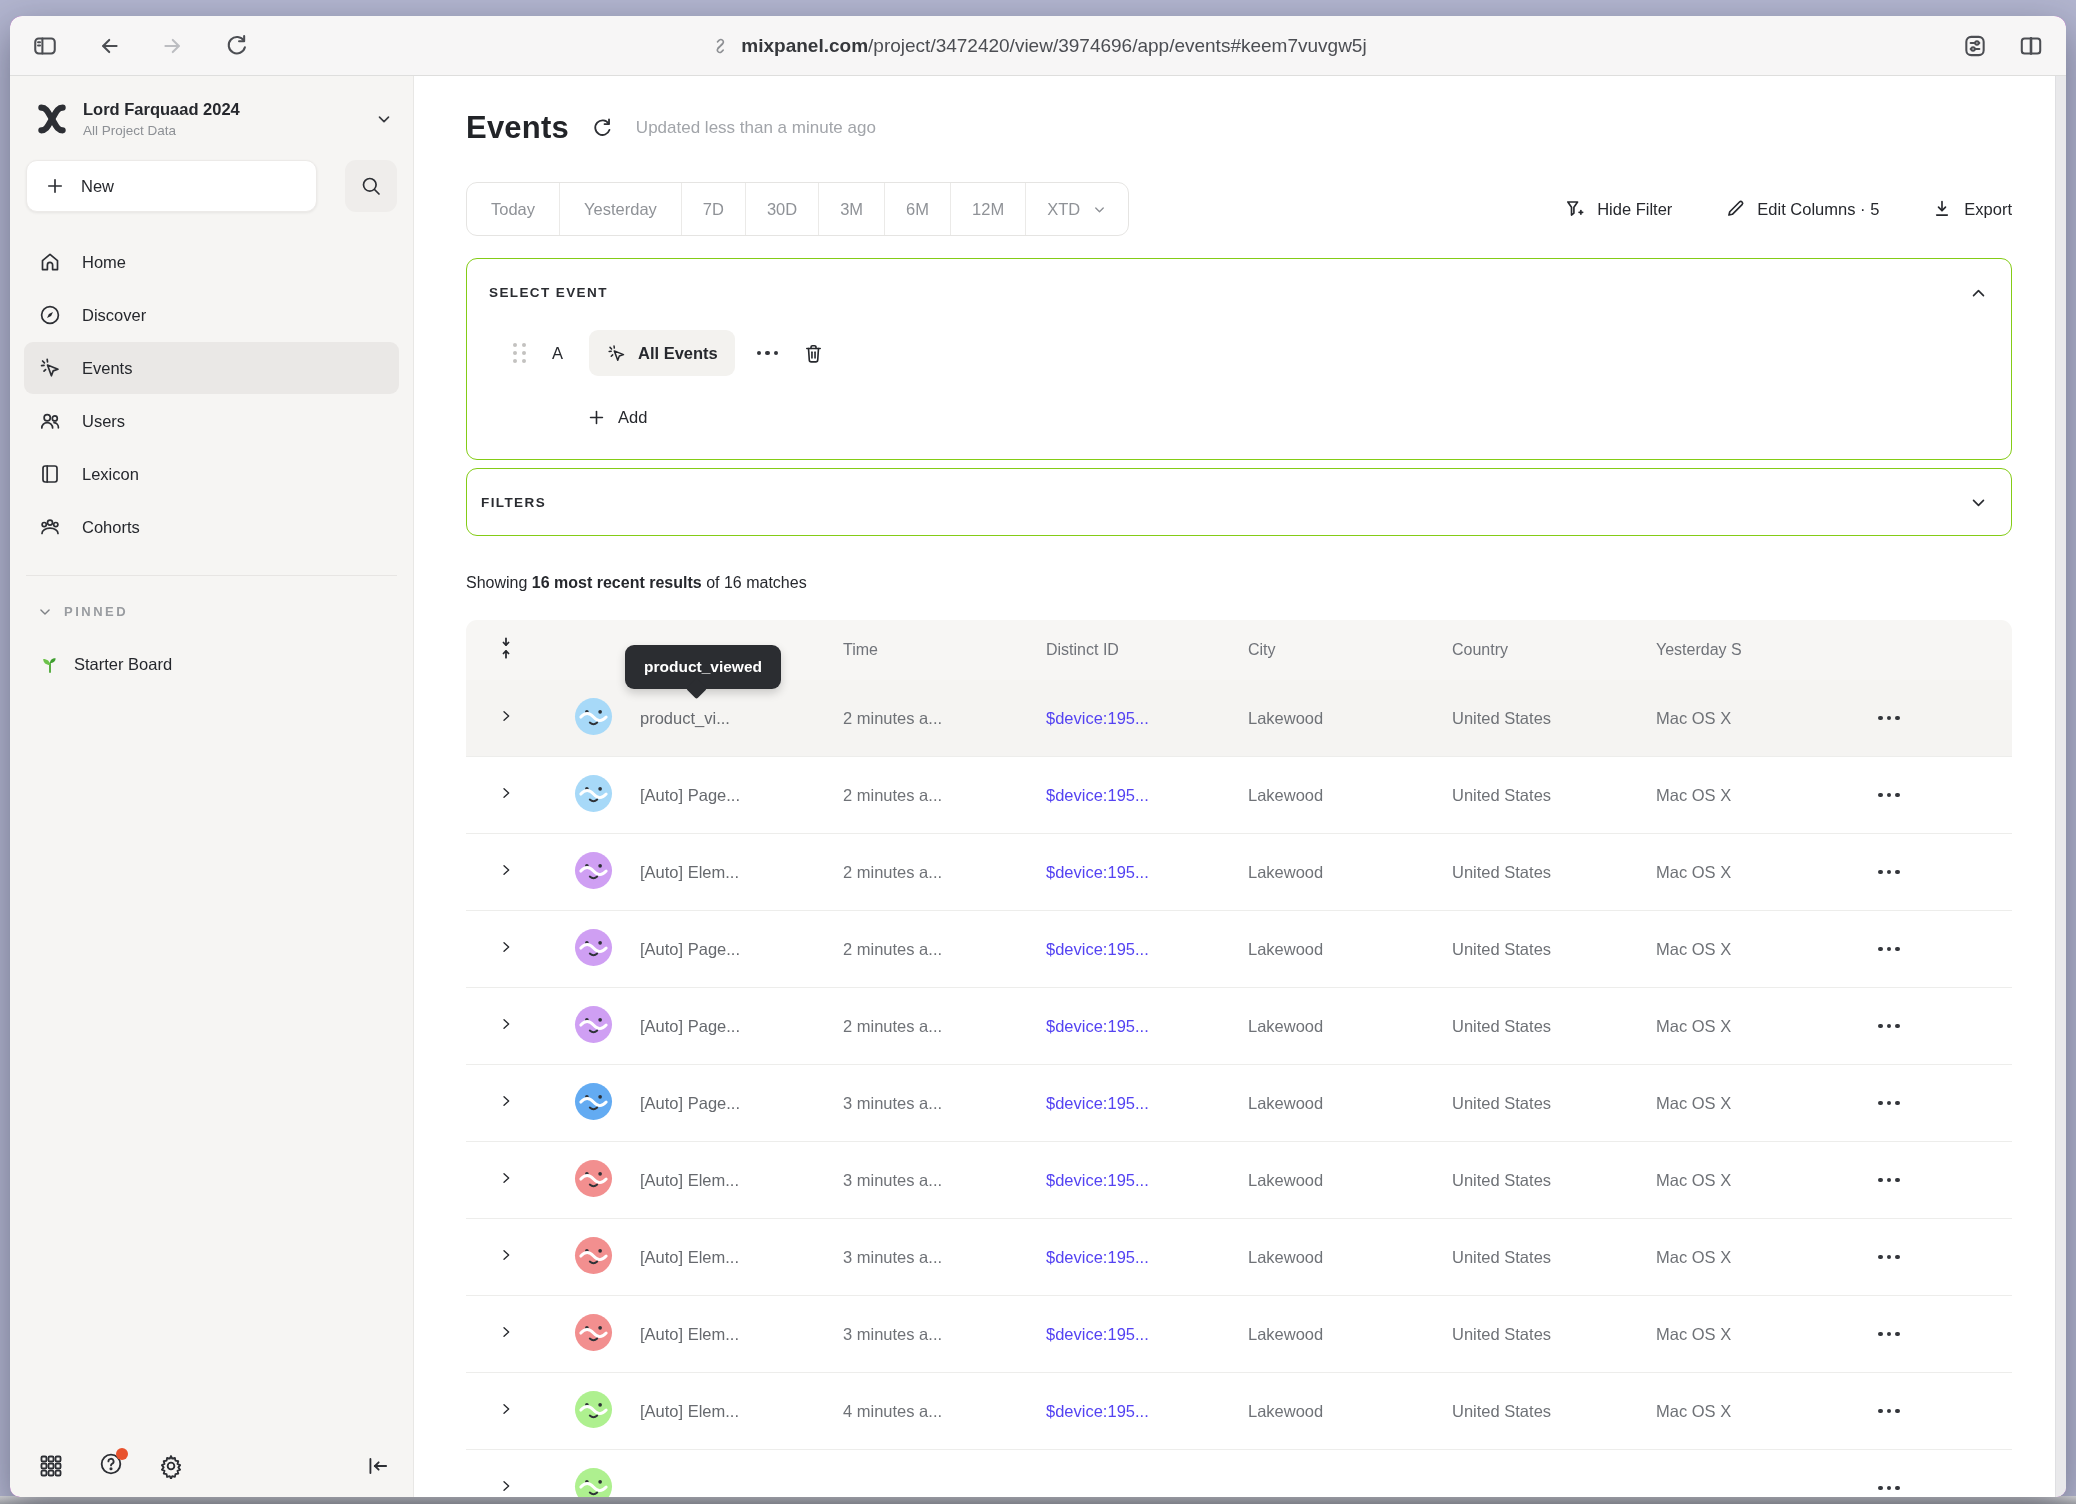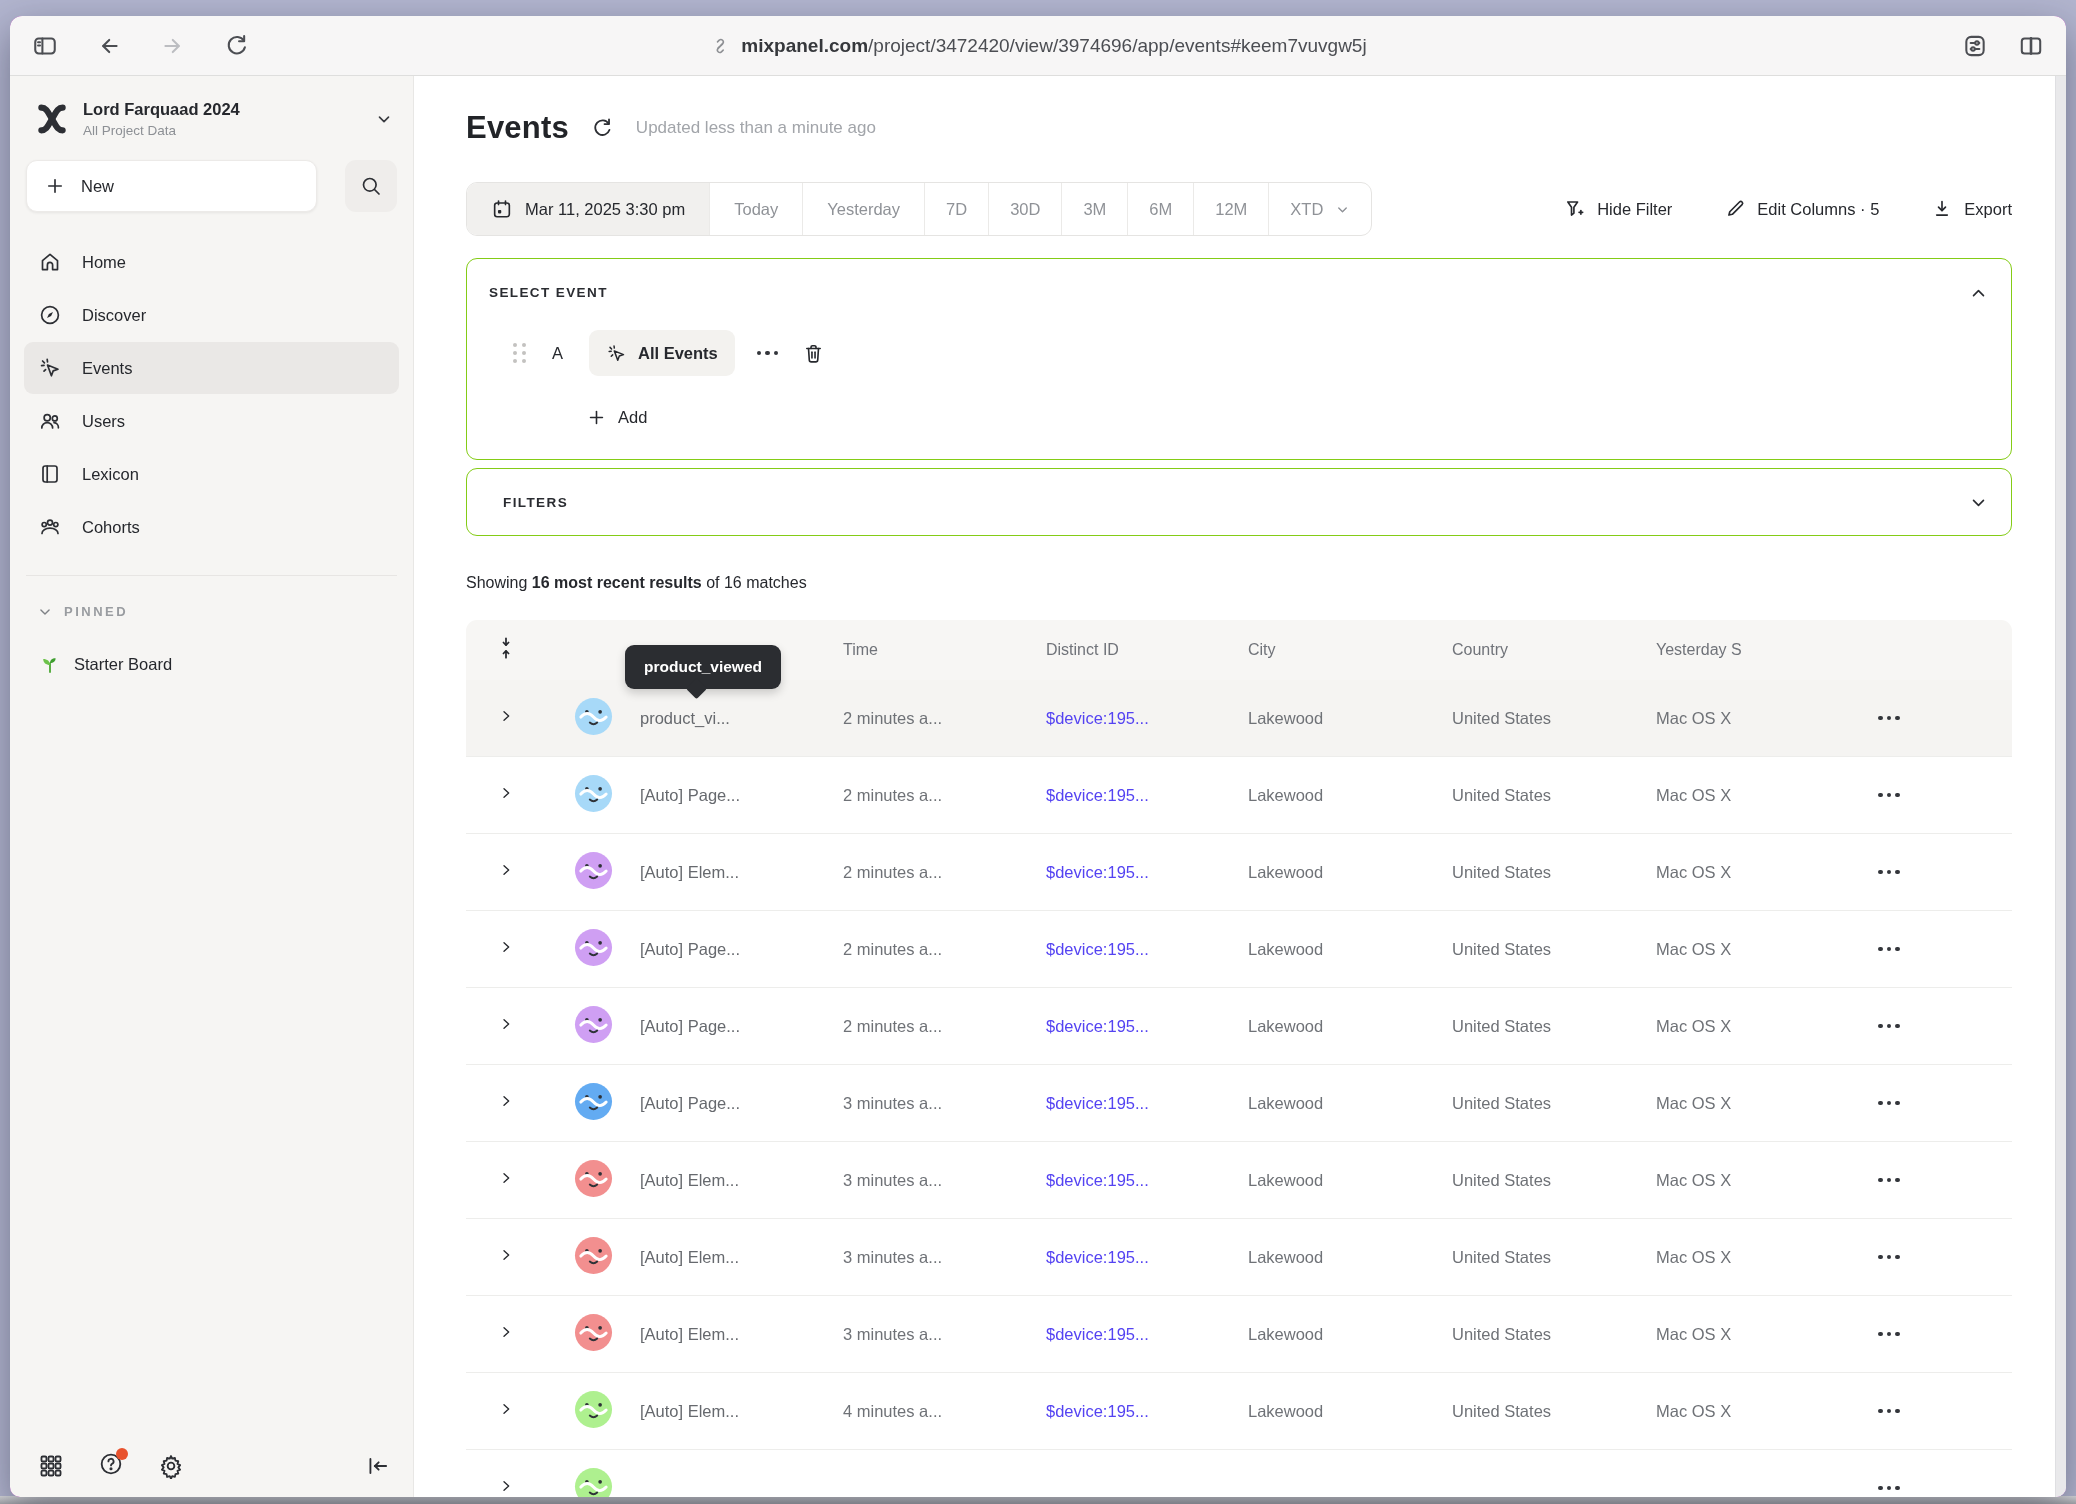--- a/index.html
+++ b/index.html
@@ -107,21 +107,21 @@
   .chip { display:flex; align-items:center; gap:11px; background:#f3f2ef; border-radius:9px;
     height:46px; padding:0 17px; font-size:16.5px; font-weight:700; color:#26282d; cursor:pointer; }
   .chip svg { width:21px; height:21px; stroke:#26282d; stroke-width:1.7; fill:none; stroke-linecap:round; stroke-linejoin:round; }
   .more-dots { display:flex; gap:4px; margin:0 24px 0 22px; cursor:pointer; align-items:center; }
   .more-dots i { width:4.5px; height:4.5px; border-radius:50%; background:#33363b; }
   .trash { width:23px; height:23px; stroke:#26282d; stroke-width:1.7; fill:none;
     stroke-linecap:round; stroke-linejoin:round; cursor:pointer; }
   .add-row { display:flex; align-items:center; gap:12px; margin:32px 0 0 98px;
     font-size:16.5px; font-weight:500; color:#26282d; cursor:pointer; }
   .add-row svg { width:19px; height:19px; stroke:#26282d; stroke-width:2; fill:none; stroke-linecap:round; }
-  .filters-card { height:68px; display:flex; align-items:center; padding:0 36px; margin-bottom:38px; }
+  .filters-card { height:68px; display:flex; align-items:center; padding:0 14px; margin-bottom:38px; }
   .filters-card .card-chev { top:25px; }
 
   .showing { font-size:16px; color:#26282d; margin-bottom:28px; }
   .showing b { font-weight:700; }
 
   
   .tablewrap { position:relative; flex:1; min-height:0; }
   .tgrid { display:grid; grid-template-columns:80px 94px 203px 203px 202px 204px 204px 170px auto;
     align-items:center; }
   .thead { height:60px; background:#f7f6f4; border-radius:11px 11px 0 0; }
@@ -338,29 +338,20 @@
         <div class="page-title">Events</div>
         <svg class="refresh-ic" viewBox="0 0 24 24">
             <path d="M19.3 13.4 A7.6 7.6 0 1 1 18.4 7"></path>
             <polyline points="18.8 2.6 18.8 7.4 14.1 7.4"></polyline>
           </svg>
         <div class="updated">Updated less than a minute ago</div>
       </div>
 
       <div class="controls-row">
         <div class="datebar">
-          <div class="seg sel">
-            <svg class="cal" viewBox="0 0 24 24">
-                <rect x="4" y="5.4" width="16" height="15" rx="2.6"></rect>
-                <line x1="8.2" y1="3.4" x2="8.2" y2="7.2"></line>
-                <line x1="15.8" y1="3.4" x2="15.8" y2="7.2"></line>
-                <rect x="7.6" y="13.2" width="3.6" height="3.6" rx="0.9" fill="currentColor" stroke="none"></rect>
-              </svg>
-            <span>Mar 11, 2025 3:30 pm</span>
-          </div>
           <div class="seg">
               <span>Today</span>
             </div>
           <div class="seg">
               <span>Yesterday</span>
             </div>
           <div class="seg tight">
               <span>7D</span>
             </div>
           <div class="seg tight">

